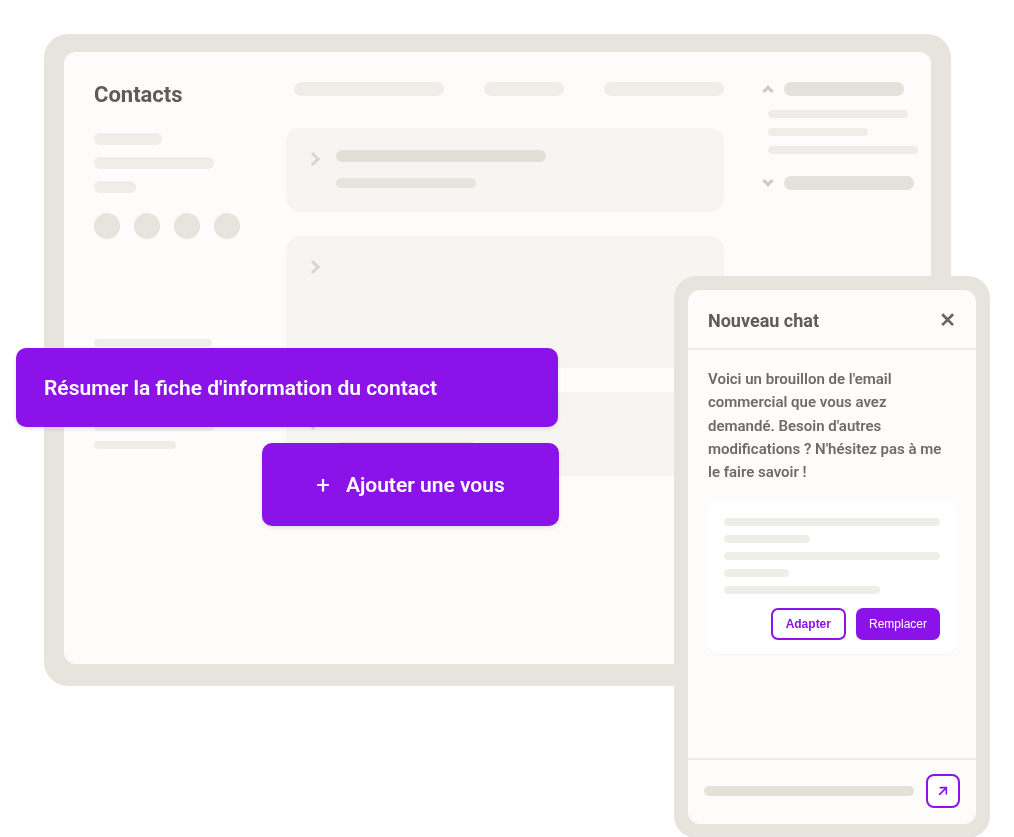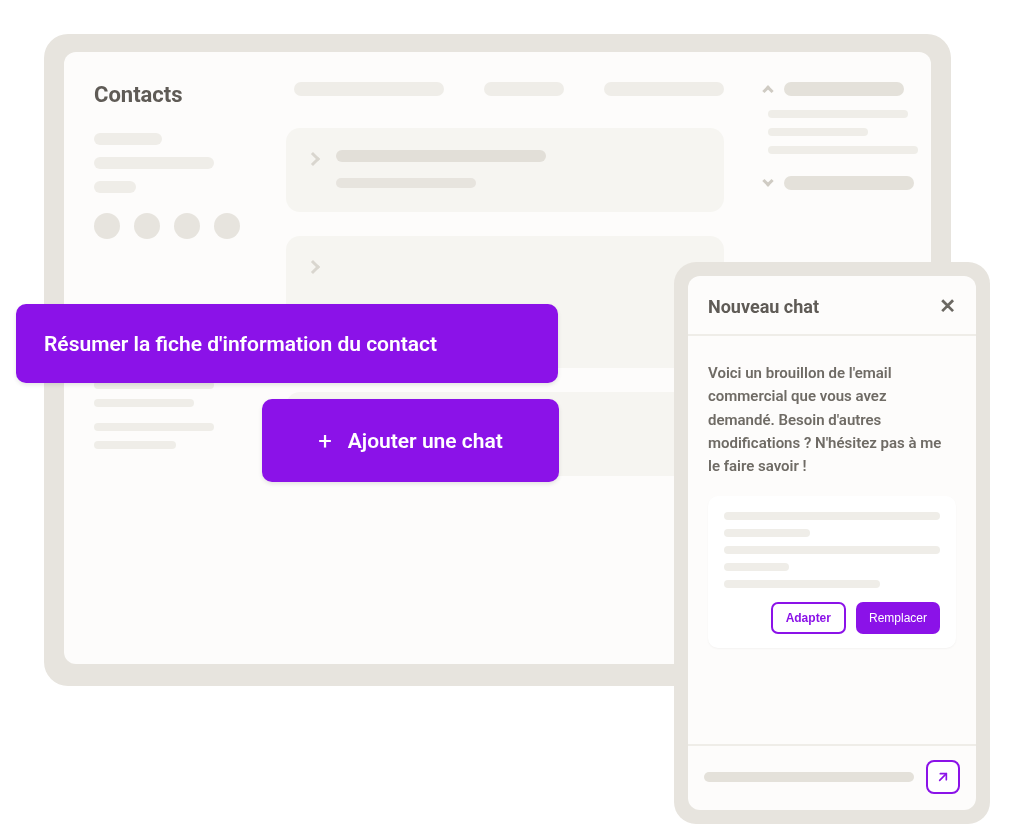--- a/index.html
+++ b/index.html
@@ -104,40 +104,41 @@
   .purple-btn {
     position: absolute;
     background: #8b12e8;
     color: #fff;
     font-weight: 600;
     border-radius: 10px;
     display: flex;
     align-items: center;
     justify-content: center;
     box-shadow: 0 2px 4px rgba(0,0,0,0.1);
+    margin-top: 44px;
   }
   .btn-summarize {
     left: 16px; top: 304px;
     width: 542px; height: 79px;
     font-size: 21px;
     padding: 0 28px;
     justify-content: flex-start;
   }
   .btn-addnote {
     left: 262px; top: 399px;
     width: 297px; height: 83px;
     font-size: 21px;
     gap: 16px;
   }
   .btn-addnote .plus { font-size: 24px; font-weight: 400; }
 
   
   .chat {
     position: absolute;
-    left: 674px; top: 262px;
+    left: 674px; top: 276px;
     width: 316px; height: 562px;
     background: #e7e4de;
     border-radius: 22px;
     padding: 14px;
   }
   .chat-inner {
     width: 100%; height: 100%;
     background: #fdfcfb;
     border-radius: 12px;
     display: flex;
@@ -151,21 +152,21 @@
     padding: 18px 20px 16px 20px;
     border-bottom: 2px solid #efede8;
   }
   .chat-header h2 {
     font-size: 18px; font-weight: 700; color: #5f5b56;
   }
   .chat-header .close {
     font-size: 20px; color: #6b6862; font-weight: 700; cursor: pointer;
     background: none; border: none;
   }
-  .chat-body { padding: 26px 20px 12px 20px; flex: 1; }
+  .chat-body { padding: 18px 20px 12px 20px; flex: 1; }
   .chat-msg {
     font-size: 15px; line-height: 1.55;
     color: #6f6b65; font-weight: 600;
     margin-bottom: 18px;
   }
   .chat-card {
     background: #fff;
     border-radius: 10px;
     padding: 16px 16px 14px 16px;
     box-shadow: 0 1px 2px rgba(0,0,0,0.04);
@@ -271,21 +272,21 @@
 
   </div>
 </div>
 
 <div class="purple-btn btn-summarize">
   <span>Résumer la fiche d'information du contact</span>
 </div>
 
 <div class="purple-btn btn-addnote">
   <span class="plus">+</span>
-  <span>Ajouter une chat</span>
+  <span>Ajouter une vous</span>
 </div>
 
 <div class="chat">
   <div class="chat-inner">
     <div class="chat-header">
       <h2>Nouveau chat</h2>
       <button class="close">✕</button>
     </div>
     <div class="chat-body">
       <p class="chat-msg">Voici un brouillon de l'email commercial que vous avez demandé. Besoin d'autres modifications ? N'hésitez pas à me le faire savoir !</p>

